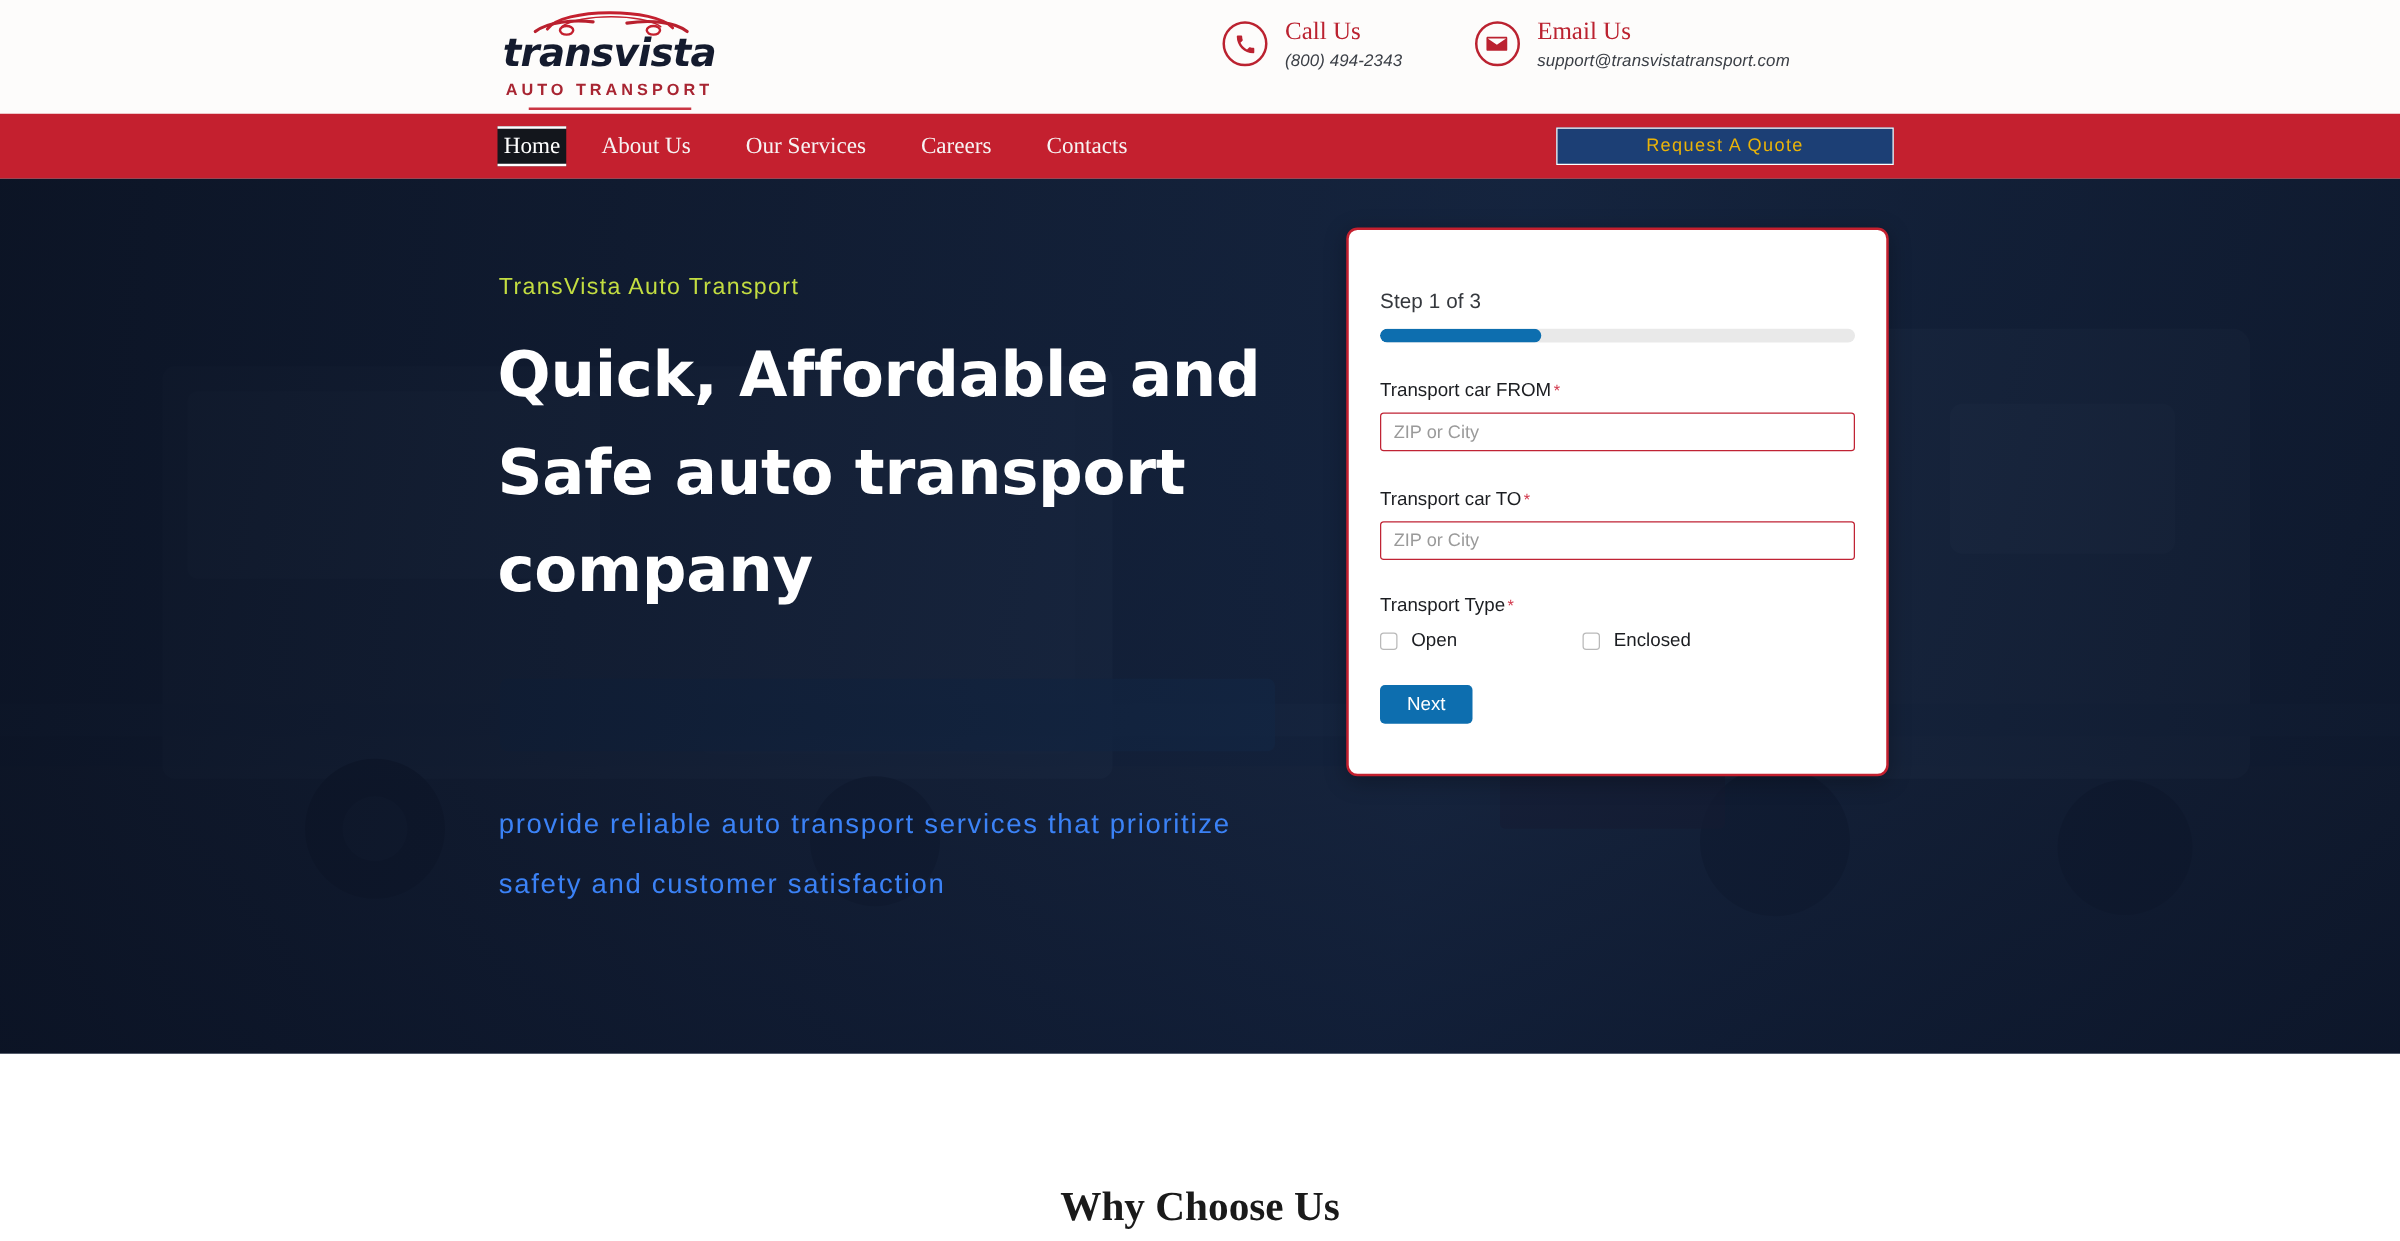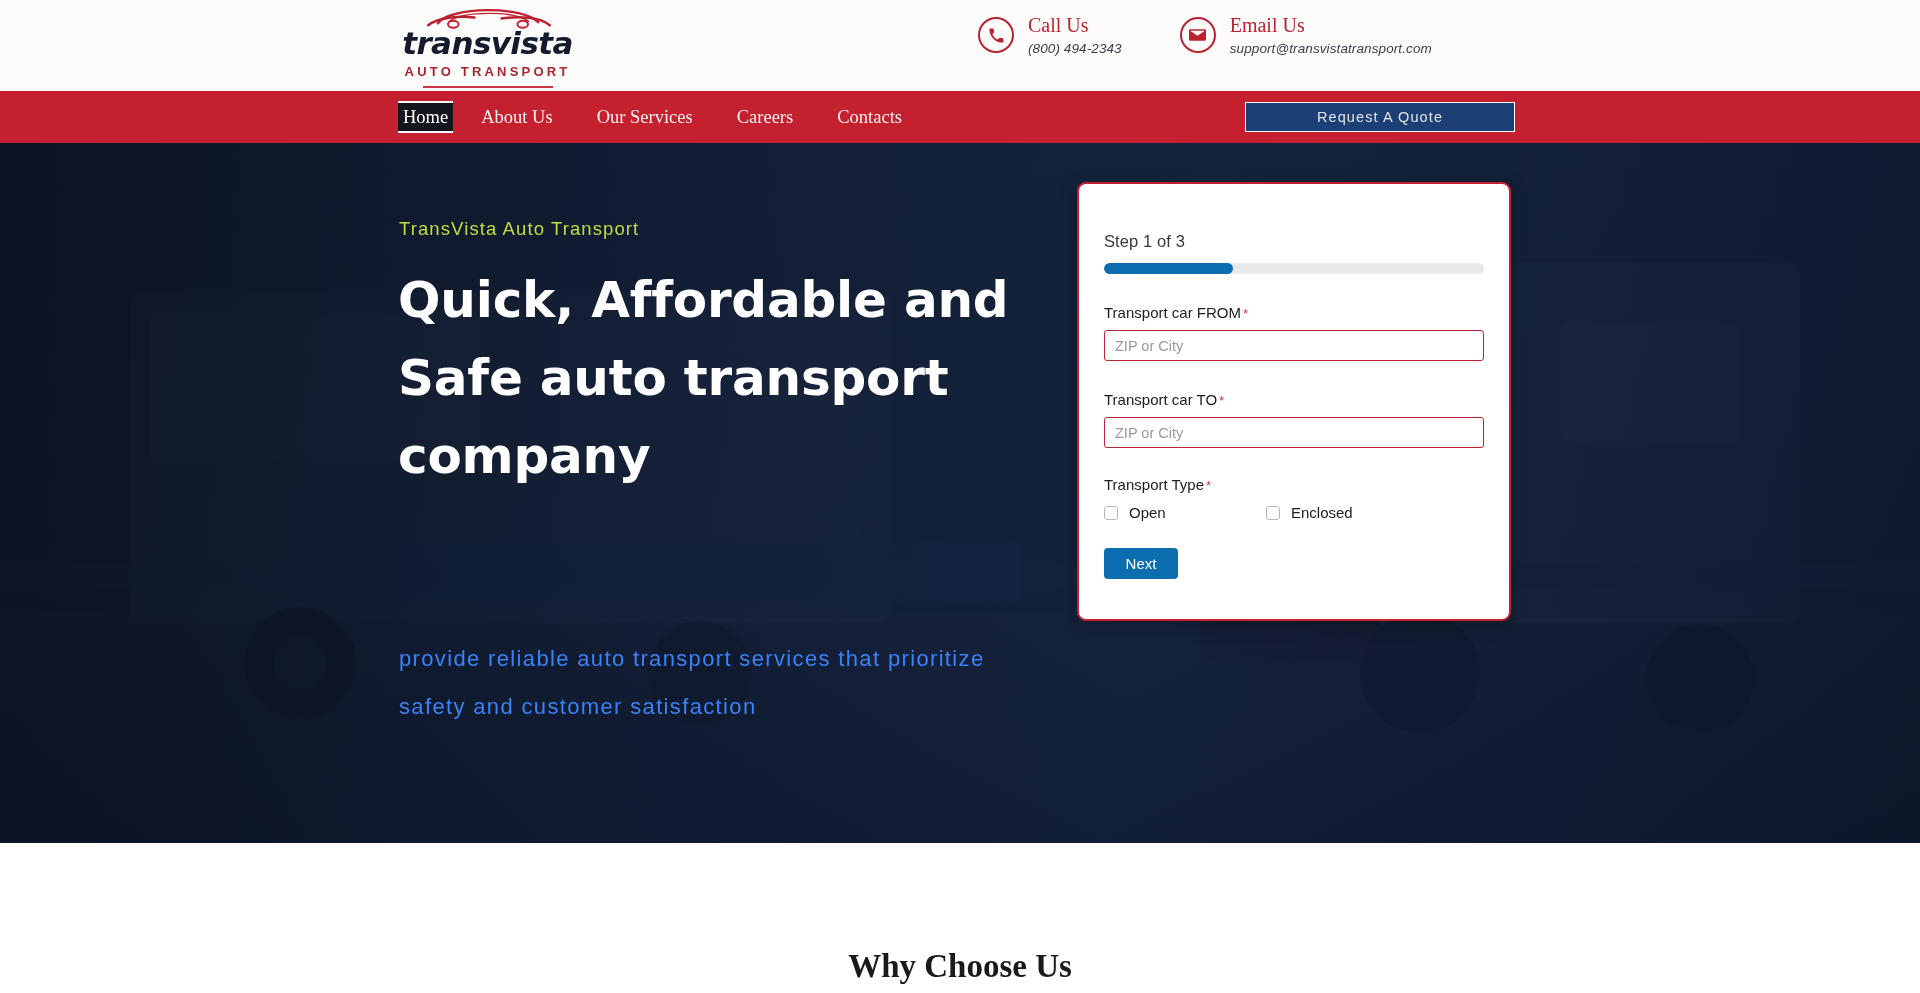--- a/index.html
+++ b/index.html
@@ -123,21 +123,21 @@
     padding: 2px 5px;
     margin-right: 6px;
   }
   .quote-btn {
     position: absolute;
     left: 1245px;
     width: 270px;
     height: 30px;
     background: #1c3f75;
     border: 1.5px solid #ffffff;
-    color: #e5e5e5;
+    color: #eab308;
     font-family: "Liberation Sans", sans-serif;
     font-size: 14.5px;
     letter-spacing: 1.1px;
     cursor: pointer;
     display: flex;
     align-items: center;
     justify-content: center;
   }
 
   

